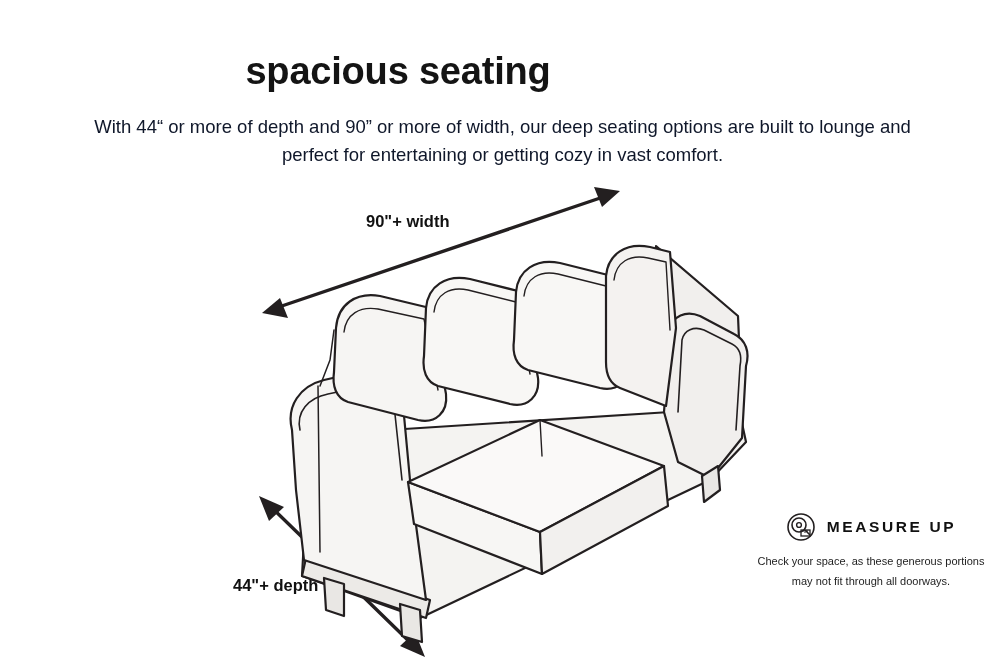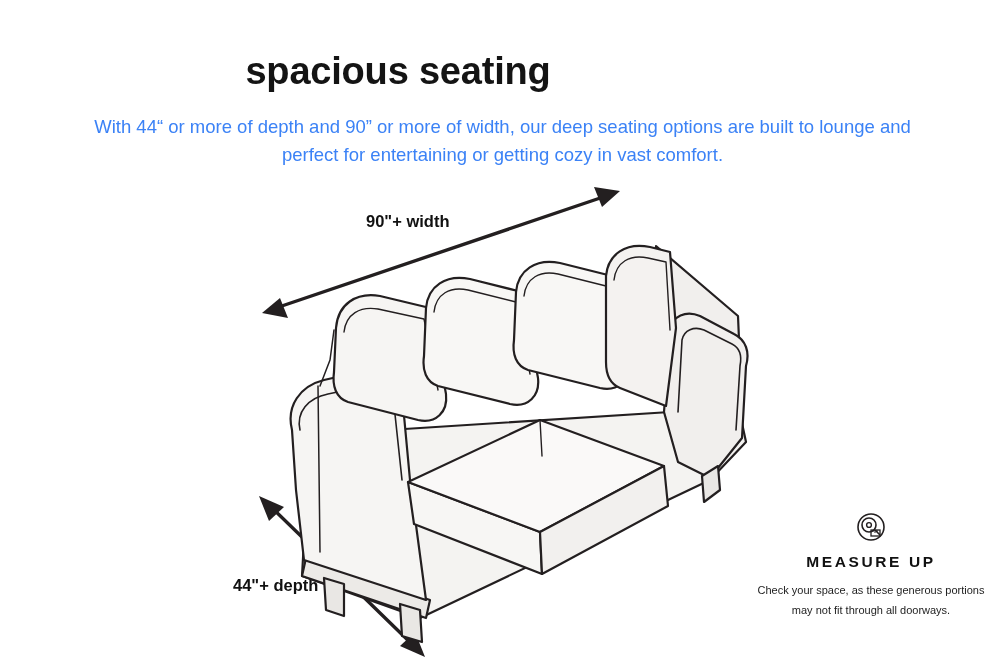--- a/index.html
+++ b/index.html
@@ -30,21 +30,21 @@
     color: #141414;
   }
   #subhead {
     position: absolute;
     top: 113px;
     left: 80px;
     width: 845px;
     text-align: center;
     font-size: 18.5px;
     line-height: 28px;
-    color: #3b82f6;
+    color: #0f172a;
   }
   .dim-label {
     position: absolute;
     font-size: 16.5px;
     font-weight: bold;
     color: #111111;
     white-space: nowrap;
   }
   #width-label {
     top: 212px;
@@ -65,21 +65,20 @@
     left: 752px;
     width: 238px;
     text-align: center;
   }
   #measure-head-row {
     display: flex;
     align-items: center;
     justify-content: center;
     gap: 11px;
     margin-bottom: 9px;
-    flex-direction: column;
   }
   #measure-title {
     font-size: 15.5px;
     font-weight: bold;
     letter-spacing: 2.6px;
     color: #111111;
   }
   #measure-body {
     font-size: 11px;
     line-height: 20px;

